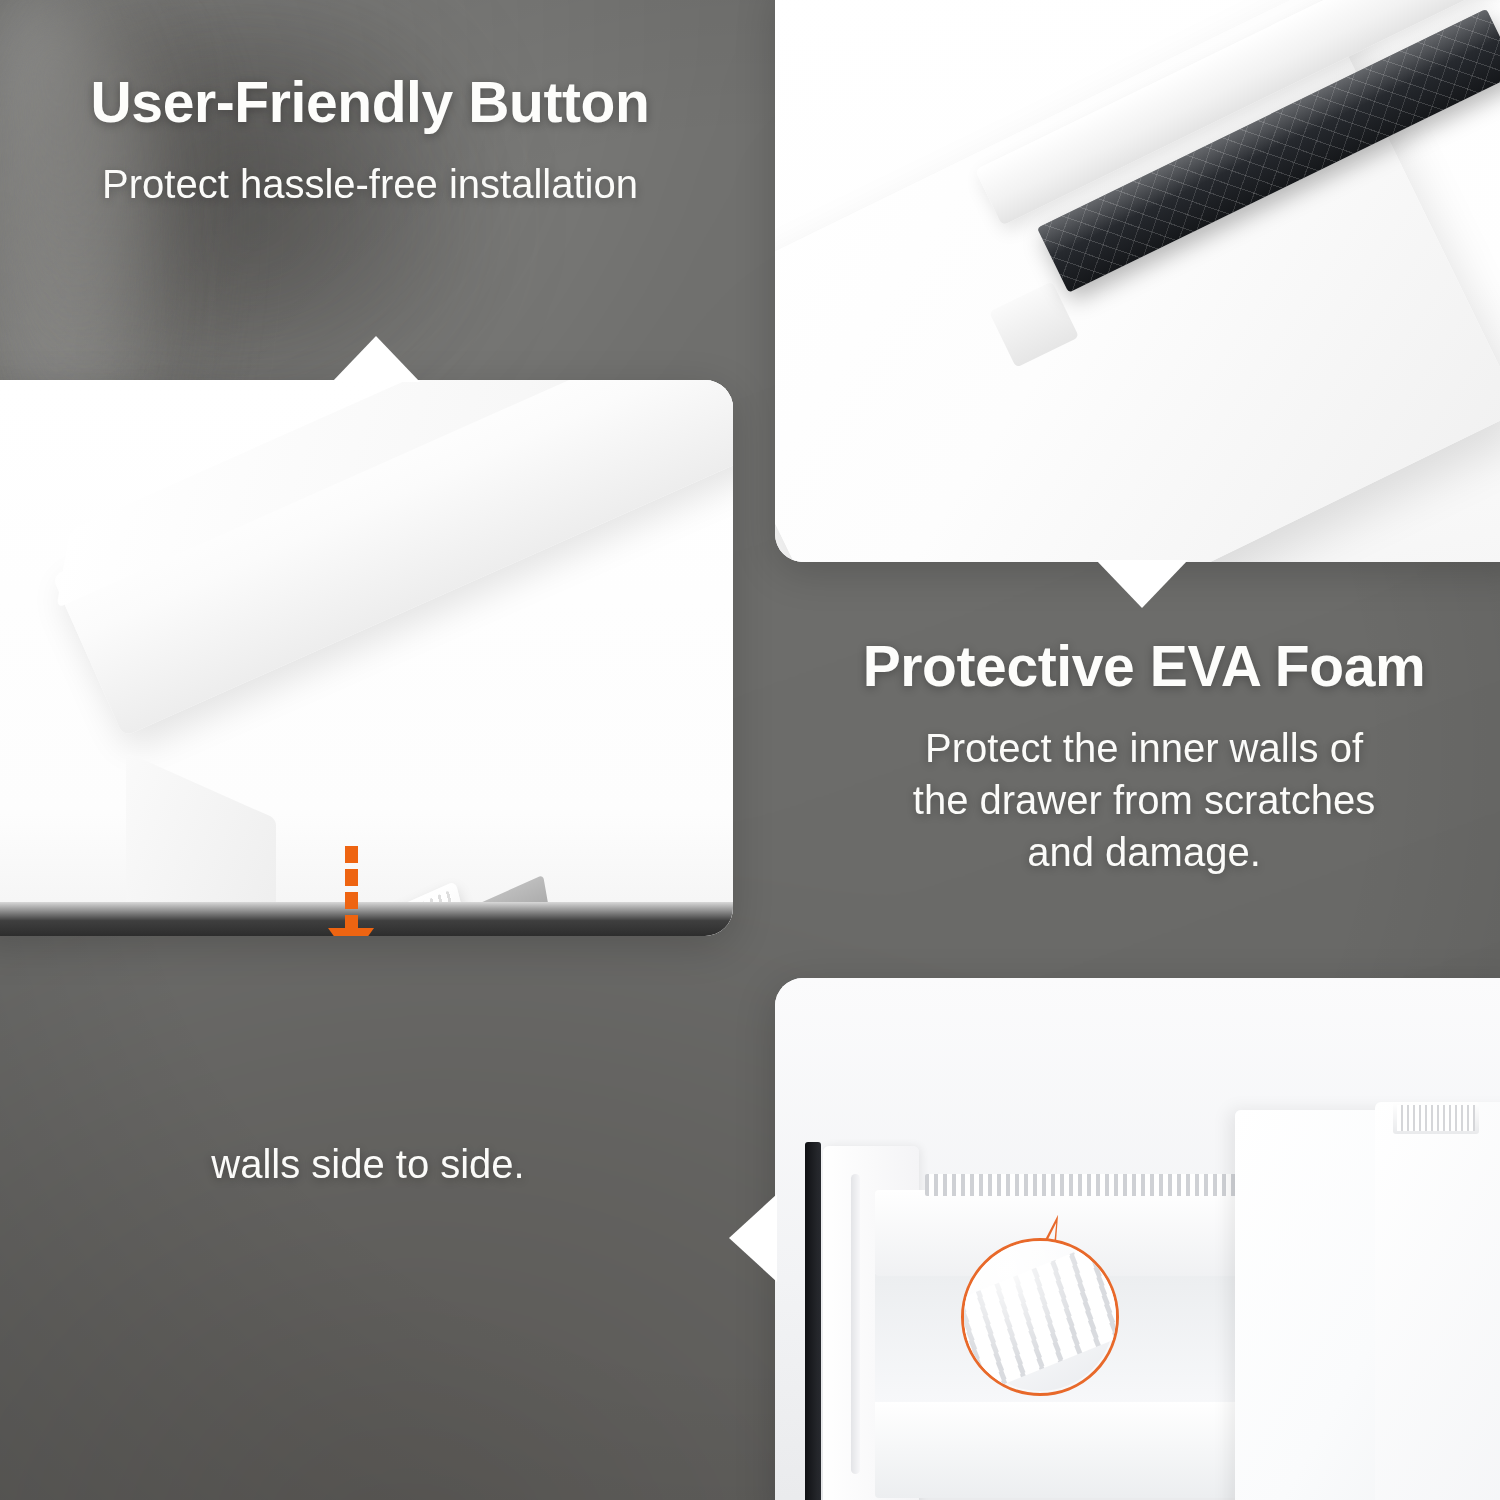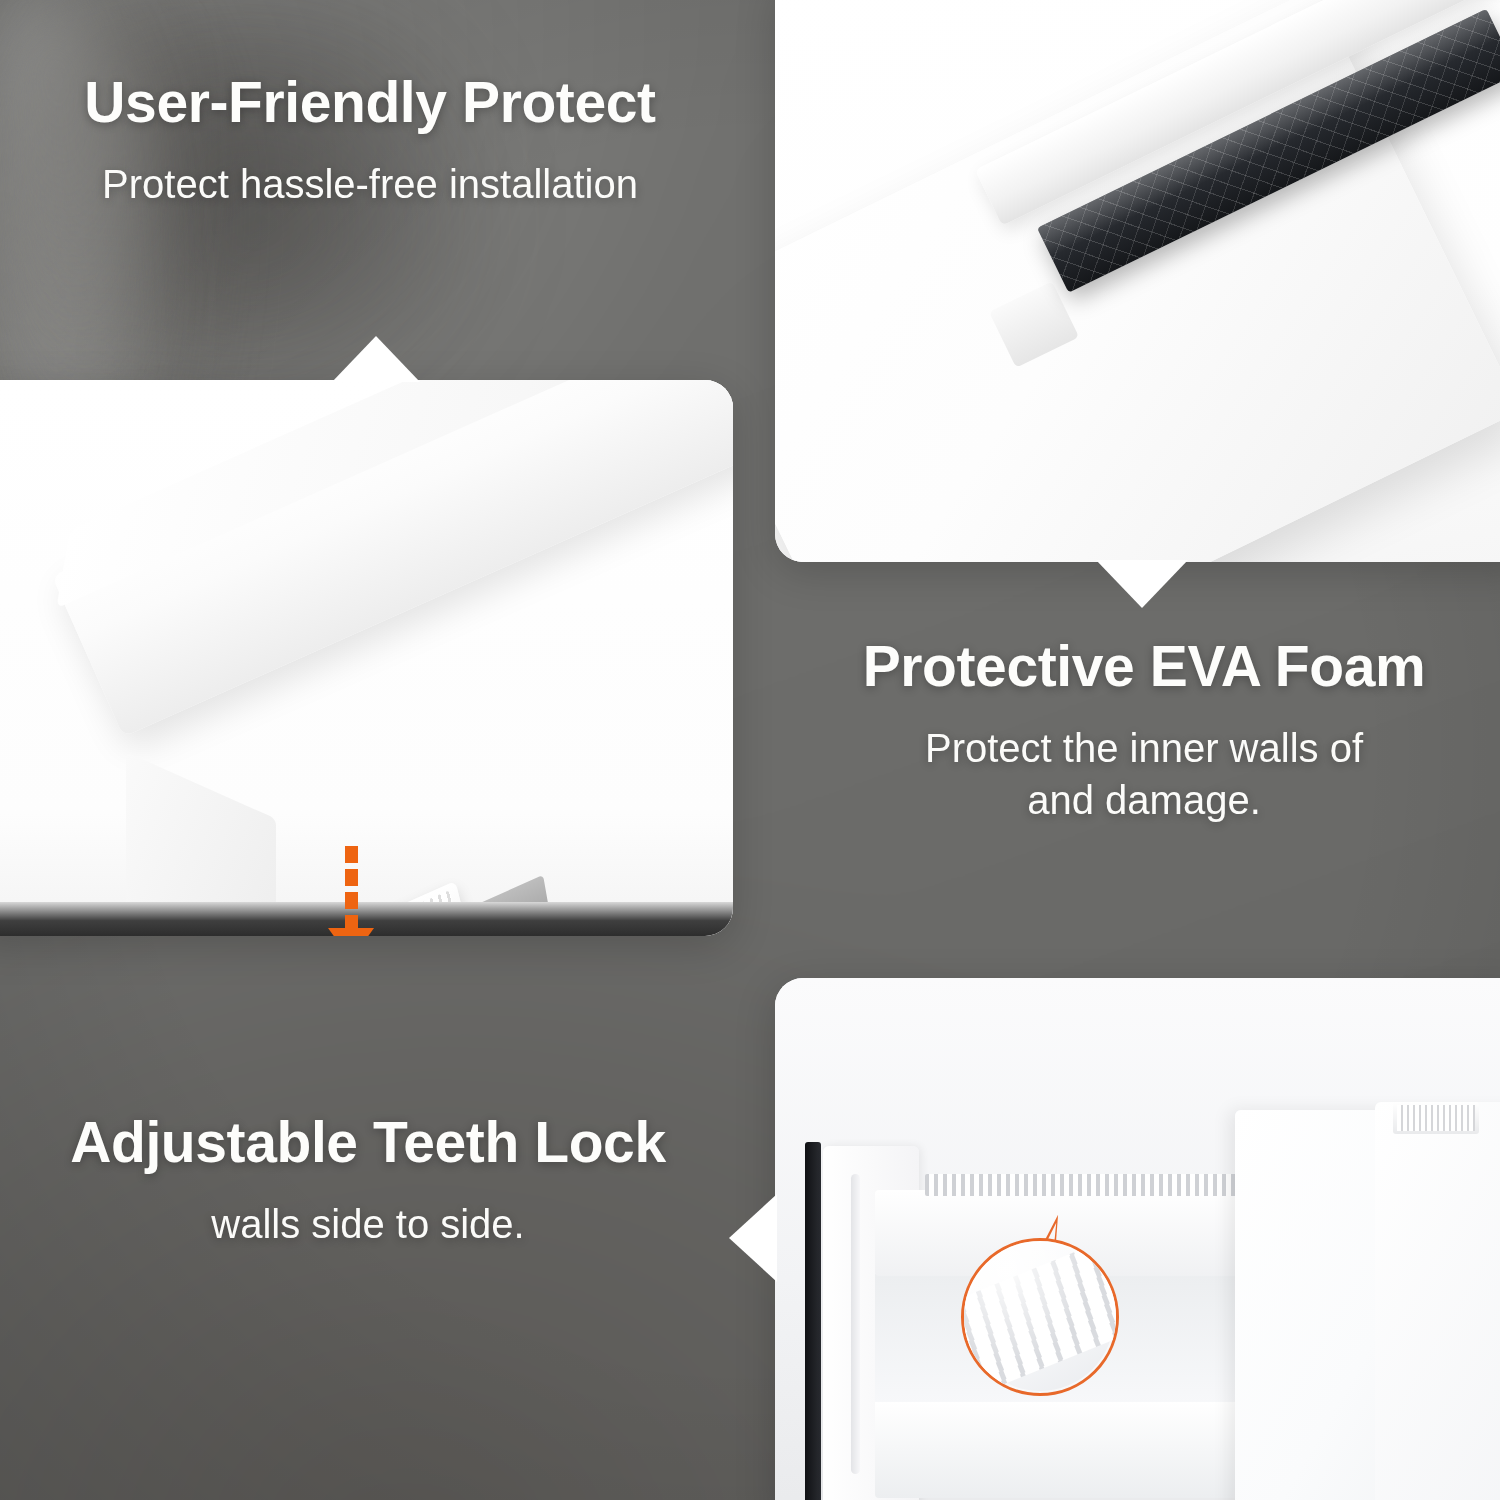--- a/index.html
+++ b/index.html
@@ -233,36 +233,36 @@
   <div class="layer sh5"></div>
   <div class="layer sh6"></div>
   <div class="layer sh1"></div>
   <div class="layer sh2"></div>
   <div class="layer sh3"></div>
   <div class="layer sh4"></div>
   <div class="layer vig"></div>
 </div>
 
 <div class="txt" id="block-button">
-  <div class="hd">User-Friendly Protect</div>
+  <div class="hd">User-Friendly Button</div>
   <div class="sub">
     <span>Protect hassle-free installation</span>
   </div>
 </div>
 
 <div class="txt" id="block-foam">
   <div class="hd">Protective EVA Foam</div>
   <div class="sub">
     <span>Protect the inner walls of</span>
+    <span>the drawer from scratches</span>
     <span>and damage.</span>
   </div>
 </div>
 
 <div class="txt" id="block-teeth">
-  <div class="hd">Adjustable Teeth Lock</div>
   <div class="sub">
     <span>walls side to side.</span>
   </div>
 </div>
 
 <div class="ptr" id="ptr-press"></div>
 <div class="ptr" id="ptr-foam"></div>
 <div class="ptr" id="ptr-teeth"></div>
 
 <div class="panel" id="panel-press">

